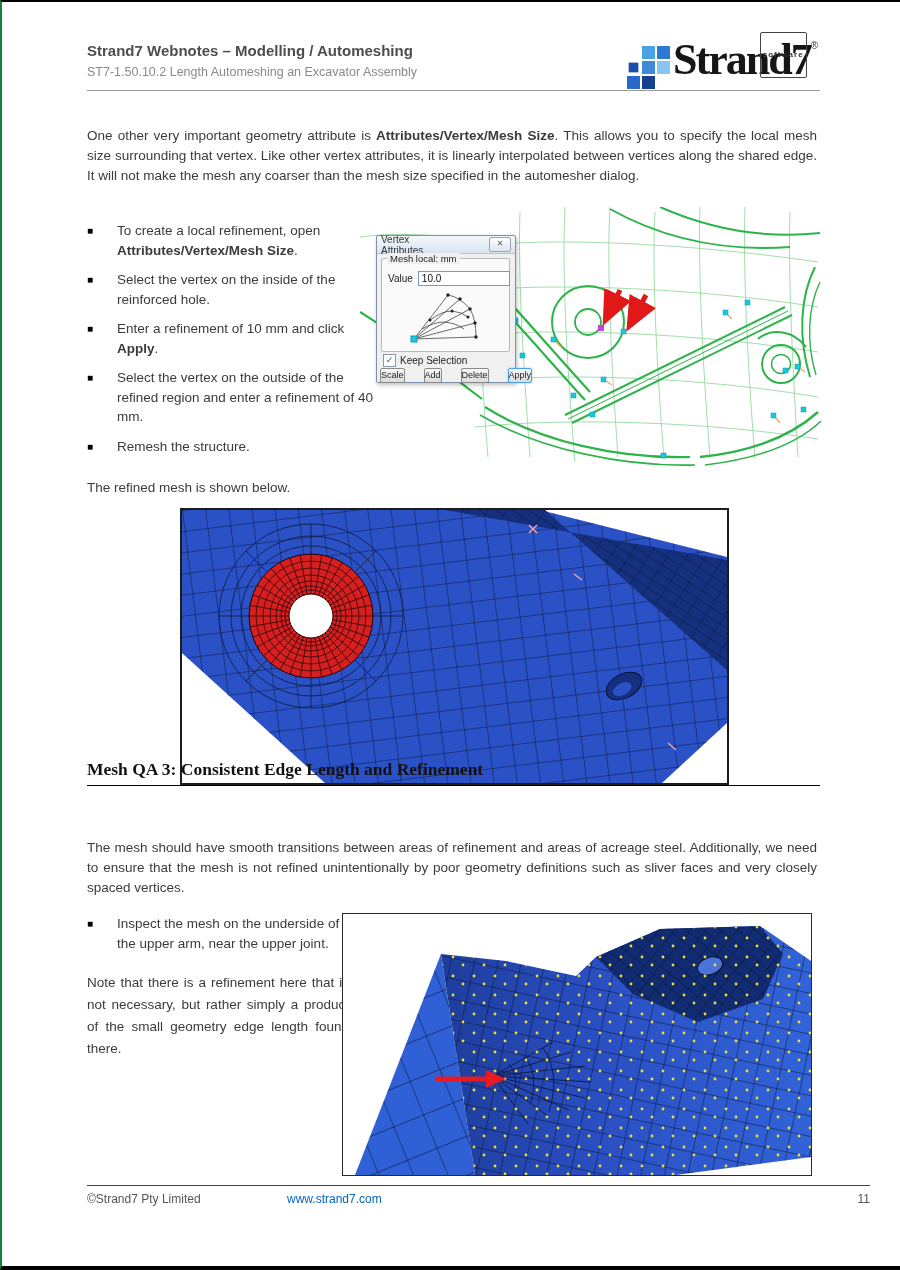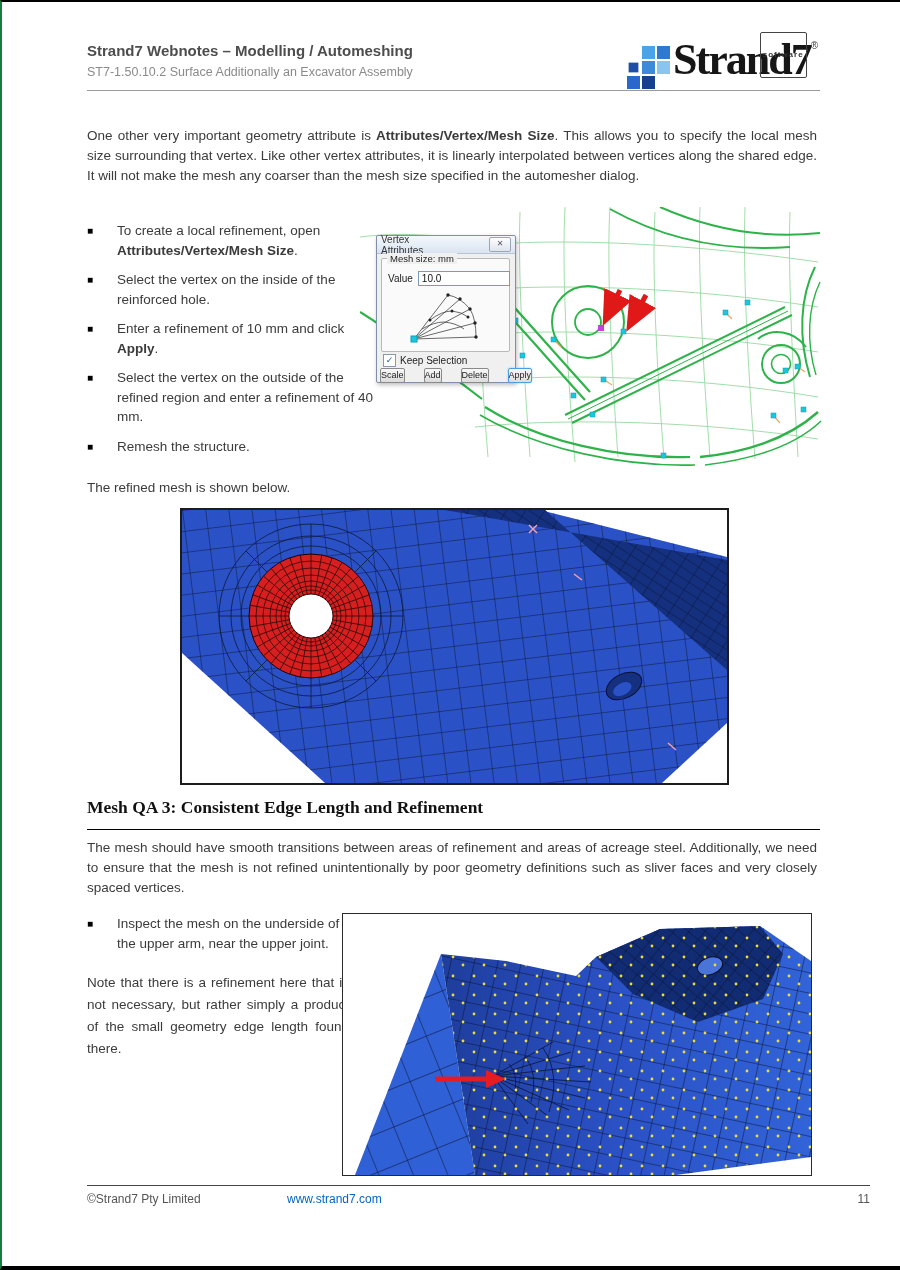--- a/index.html
+++ b/index.html
@@ -17,22 +17,22 @@
   .logo-text{font-family:"Liberation Serif",serif;font-size:44px;line-height:44px;color:#161616;letter-spacing:-2px;font-weight:700;position:relative;}
   .logo-soft{position:absolute;right:4px;bottom:4px;font-family:"Liberation Sans",sans-serif;font-size:8px;letter-spacing:1px;color:#333;background:rgba(255,255,255,.0);border:1px solid #444;border-radius:2px;padding:0 2px;}
   .logo-reg{font-size:10px;color:#444;margin-top:2px;}
   
   .para{left:85px;width:730px;font-size:13.5px;line-height:20px;text-align:justify;color:#3b3b3b;}
   .p1{top:124px;}
   .steps{left:85px;top:219px;width:292px;}
   .step{display:flex;margin-bottom:10px;font-size:13.5px;line-height:19.5px;color:#3b3b3b;}
   .step .bul{width:30px;flex:0 0 30px;font-size:10px;line-height:19.5px;color:#000;}
   .caption{left:85px;top:478px;font-size:13.5px;color:#3b3b3b;}
-  .h2{left:85px;top:795px;width:733px;font-family:"Liberation Serif",serif;font-size:17.5px;font-weight:bold;color:#111;
-      padding-bottom:11px;border-bottom:1.5px solid #000;}
+  .h2{left:85px;top:757px;width:733px;font-family:"Liberation Serif",serif;font-size:17.5px;font-weight:bold;color:#111;
+      padding-bottom:5px;border-bottom:1.5px solid #000;}
   .p2{top:836px;}
   .steps2{left:85px;top:912px;width:268px;}
   .note{left:85px;top:970px;width:262px;font-size:13.5px;line-height:22px;text-align:justify;color:#3b3b3b;}
   
   .fig1{left:178px;top:506px;width:545px;height:273px;border:2px solid #1c1c1c;background:#fff;}
   .fig2{left:340px;top:911px;width:468px;height:261px;border:1.5px solid #2a2a2a;background:#fff;}
   .figgreen{left:358px;top:205px;width:462px;height:262px;}
   
   .dlg{left:374px;top:233px;width:138px;height:146px;background:#f0f0f0;border:1px solid #7f8fa8;border-radius:2px;
        box-shadow:1px 2px 4px rgba(0,0,0,.25);font-size:10px;color:#222;}
@@ -58,21 +58,21 @@
   .ftr .c{flex:1;text-align:left;color:#0563c1;}
   .ftr .r{width:120px;text-align:right;}
   .ftr .l{width:200px;}
 </style>
 </head>
 <body>
 
 <div class="page">
 
   <div class="abs hdr-title">Strand7 Webnotes – Modelling / Automeshing</div>
-  <div class="abs hdr-sub">ST7-1.50.10.2 Surface Additionally an Excavator Assembly</div>
+  <div class="abs hdr-sub">ST7-1.50.10.2 Length Automeshing an Excavator Assembly</div>
   <div class="abs hdr-rule"></div>
 
   <div class="abs logo">
     <div class="logo-squares">
       <span class="sq"></span>
         <span class="sq" style="background:#4aa3e6"></span>
         <span class="sq" style="background:#2e7ad2"></span>
       <span class="sq" style="background:#1d4fa8;transform:scale(.75)"></span>
         <span class="sq" style="background:#3f8ad8"></span>
         <span class="sq" style="background:#8ac4f0"></span>
@@ -192,21 +192,21 @@
       </g>
     </svg>
   </div>
 
   <div class="abs dlg">
     <div class="dlg-tb">
       <span class="dlg-title">Vertex Attributes</span>
       <span class="dlg-x">✕</span>
     </div>
     <div class="grp">
-      <span class="grp-lbl">Mesh size: mm</span>
+      <span class="grp-lbl">Mesh local: mm</span>
       <div class="valrow">
         <span class="val-lbl">Value</span>
         <input class="val-in" value="10.0" style="">
       </div>
       <svg class="fansvg" width="86" height="58" viewBox="0 0 86 58">
         <g stroke="#444" stroke-width="0.8" fill="none">
           <path d="M12,50 L46,6"></path>
             <path d="M12,50 L58,10"></path>
             <path d="M12,50 L68,20"></path>
           <path d="M12,50 L73,34"></path>

